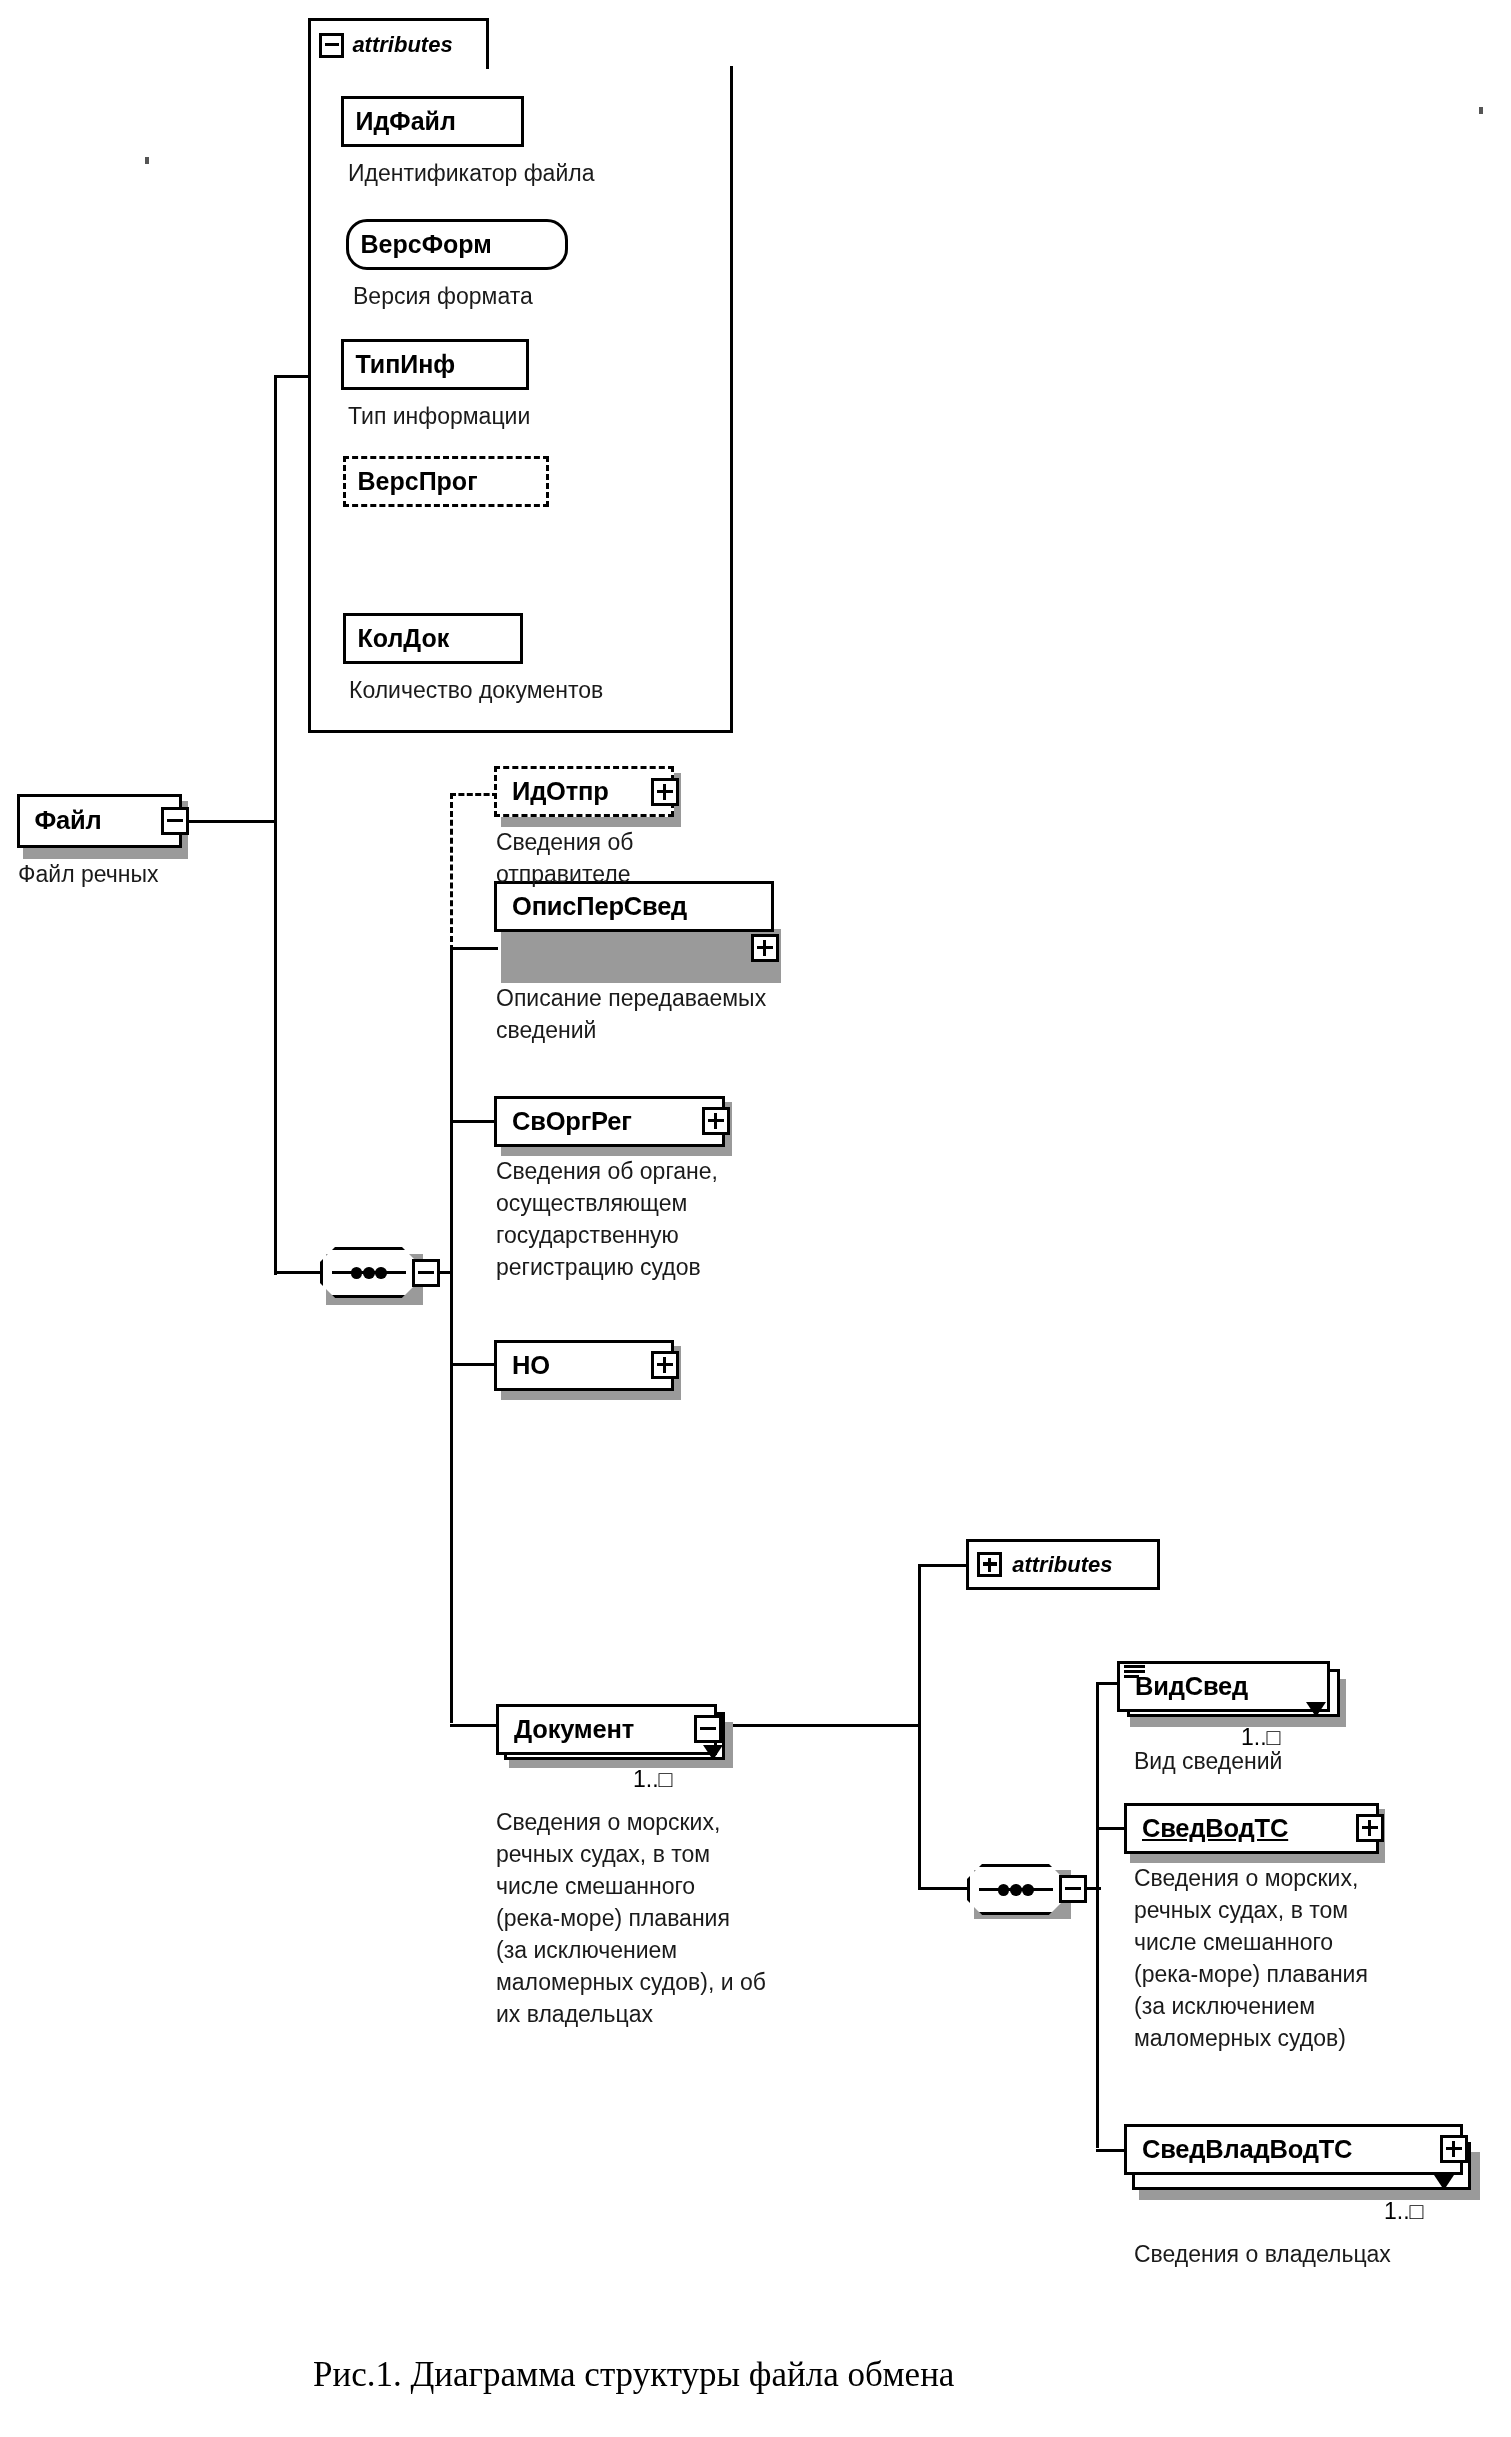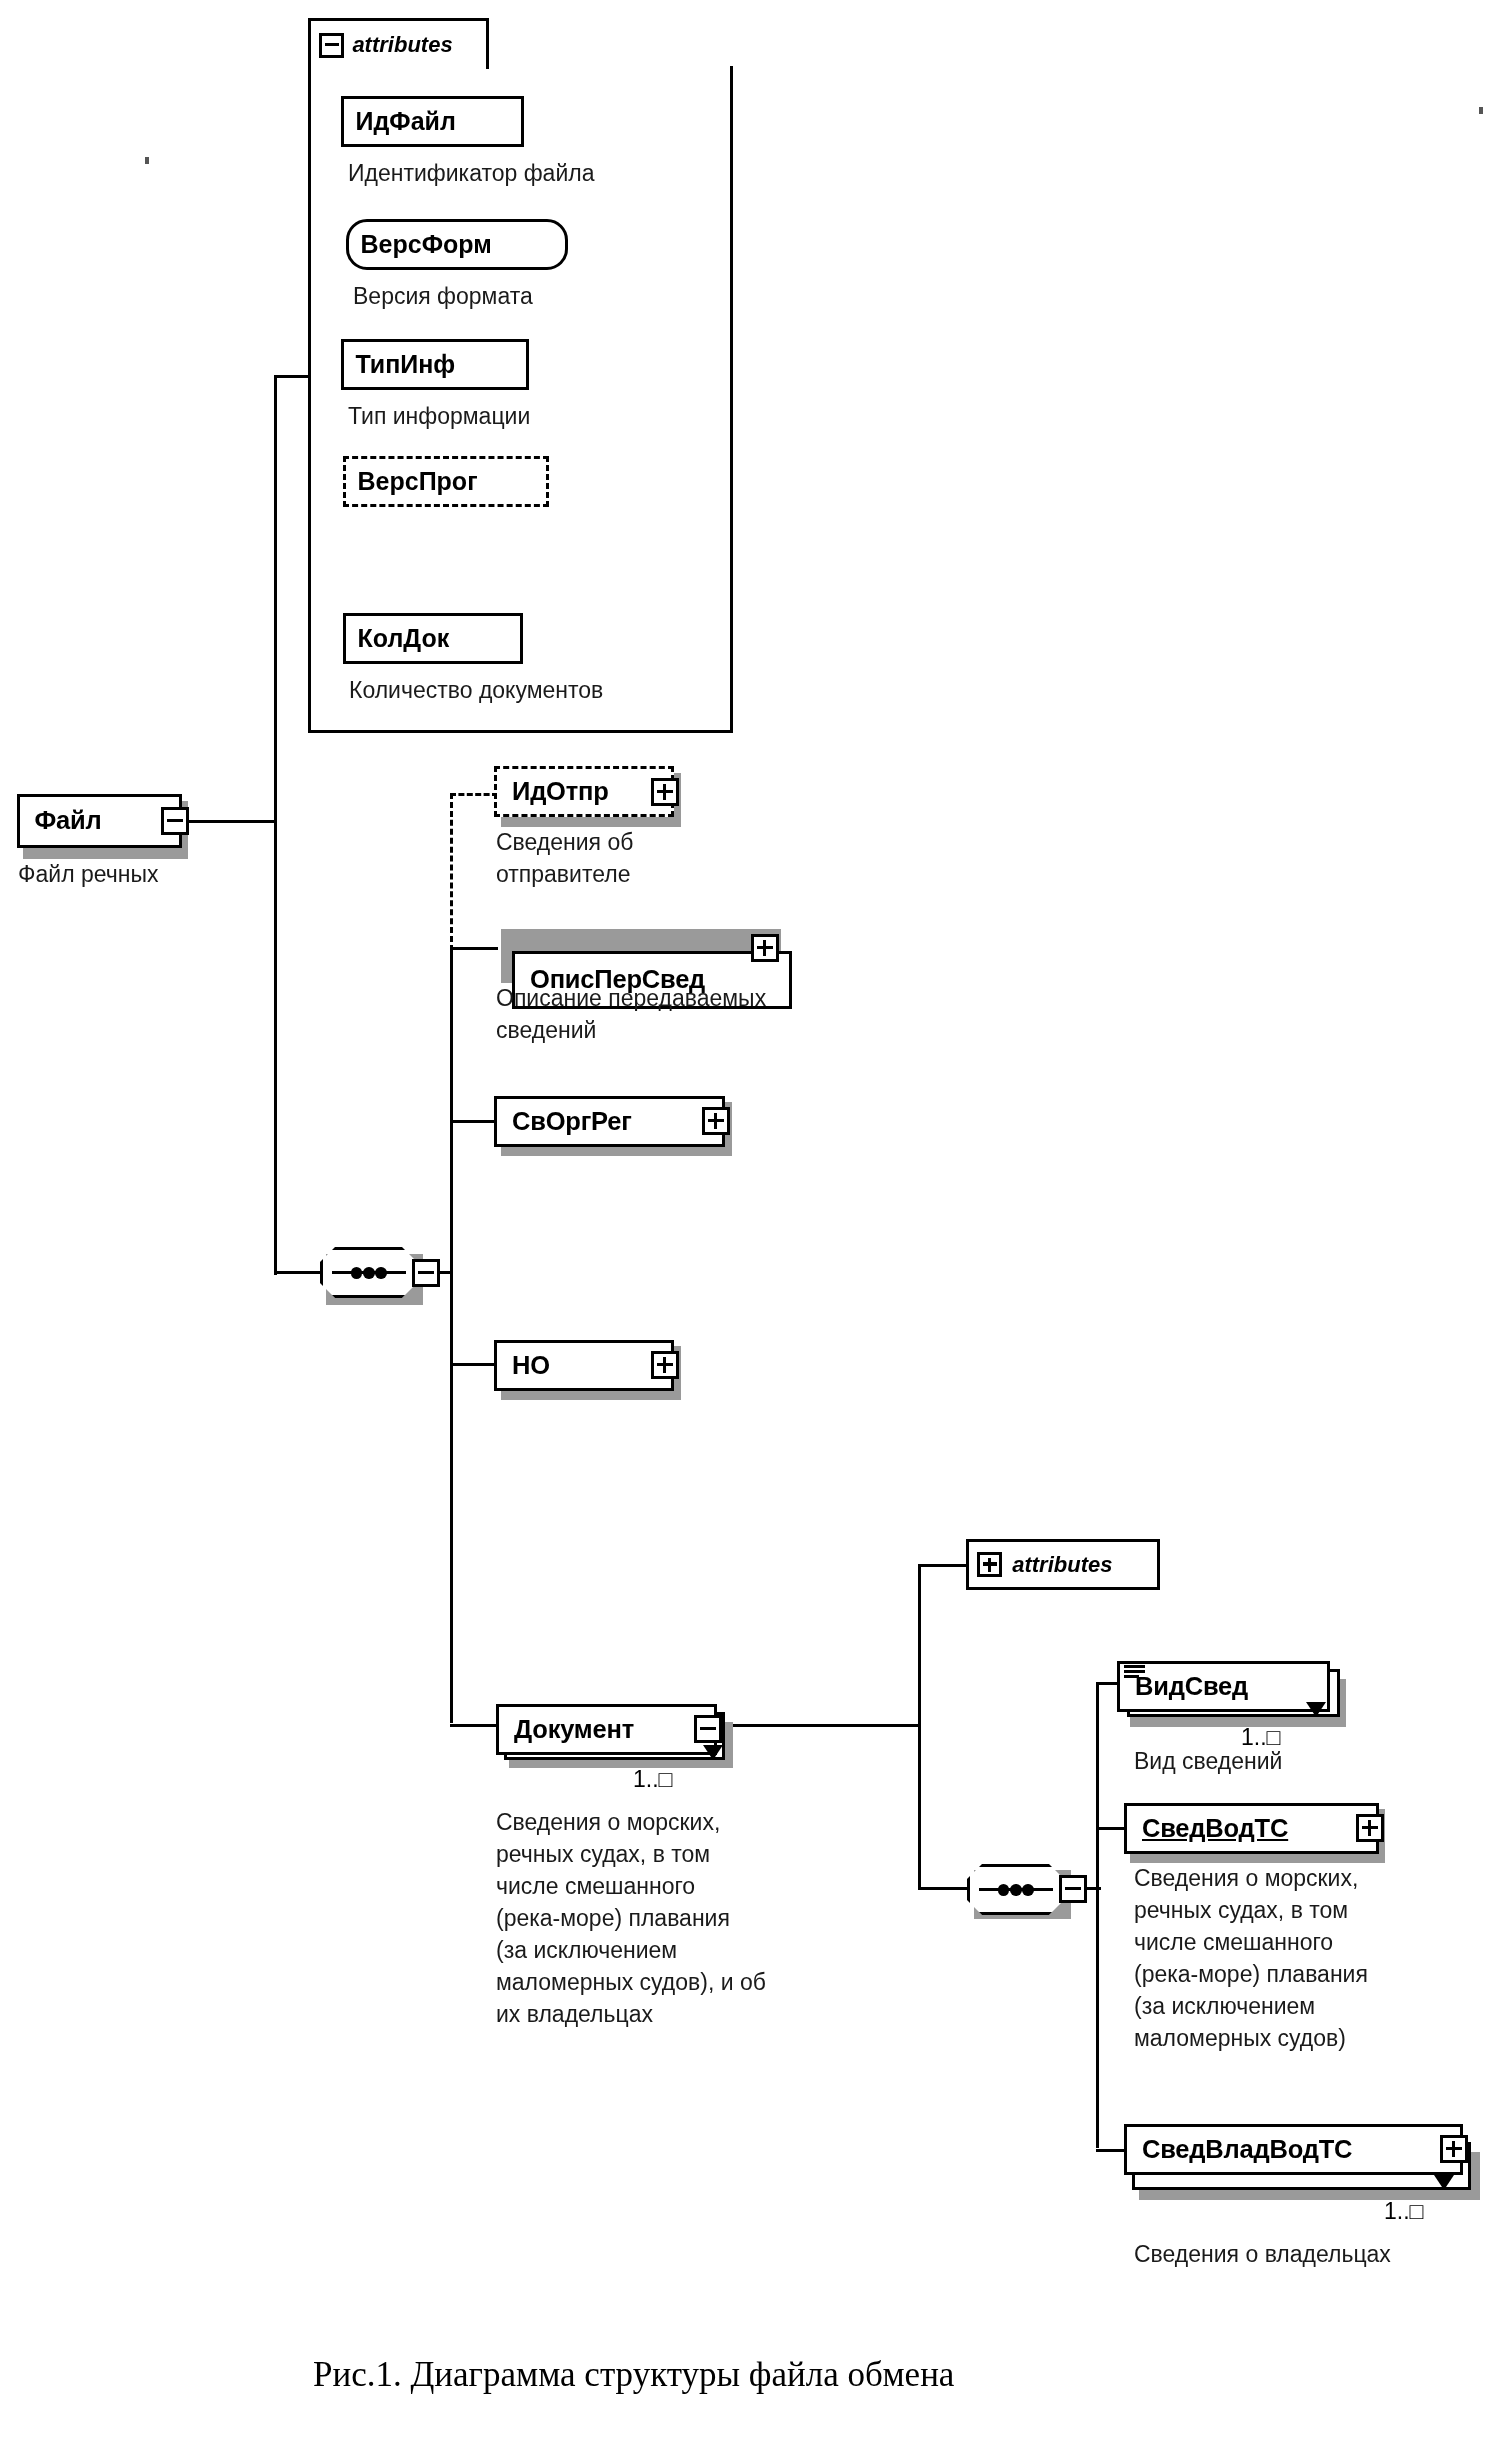--- a/index.html
+++ b/index.html
@@ -269,33 +269,37 @@
   <div class="shadow" style="left:501px;top:773px;width:180px;height:54px;"></div>
   <div class="node dashed" style="left:494px;top:766px;width:180px;height:51px;">
     <span class="nm">ИдОтпр</span>
   </div>
   <div class="btn plus" style="left:651px;top:778px;"></div>
   <div class="desc" style="left:496px;top:826px;width:354px;">Сведения об
 отправителе</div>
 
   <div class="ln-h" style="left:450px;top:947px;width:48px;"></div>
   <div class="shadow" style="left:501px;top:929px;width:280px;height:54px;"></div>
-  <div class="node" style="left:494px;top:951px;width:280px;height:58px;margin-left:18px;">
+  <div class="node" style="left:494px;top:881px;width:280px;height:51px;">
     <span class="nm">ОписПерСвед</span>
   </div>
   <div class="btn plus" style="left:751px;top:934px;"></div>
   <div class="desc" style="left:496px;top:982px;width:428px;">Описание передаваемых
 сведений</div>
 
   <div class="ln-h" style="left:450px;top:1120px;width:48px;"></div>
   <div class="shadow" style="left:501px;top:1102px;width:231px;height:54px;"></div>
   <div class="node" style="left:494px;top:1096px;width:231px;height:51px;">
     <span class="nm">СвОргРег</span>
   </div>
   <div class="btn plus" style="left:702px;top:1107px;"></div>
+  <div class="desc" style="left:496px;top:1155px;width:428px;">Сведения об органе,
+осуществляющем
+государственную
+регистрацию судов</div>
 
   <div class="ln-h" style="left:450px;top:1363px;width:48px;"></div>
   <div class="shadow" style="left:501px;top:1346px;width:180px;height:54px;"></div>
   <div class="node" style="left:494px;top:1340px;width:180px;height:51px;">
     <span class="nm">НО</span>
   </div>
   <div class="btn plus" style="left:651px;top:1351px;"></div>
 
   <div class="ln-h" style="left:450px;top:1724px;width:48px;"></div>
   <div class="shadow" style="left:509px;top:1722px;width:224px;height:46px;"></div>

